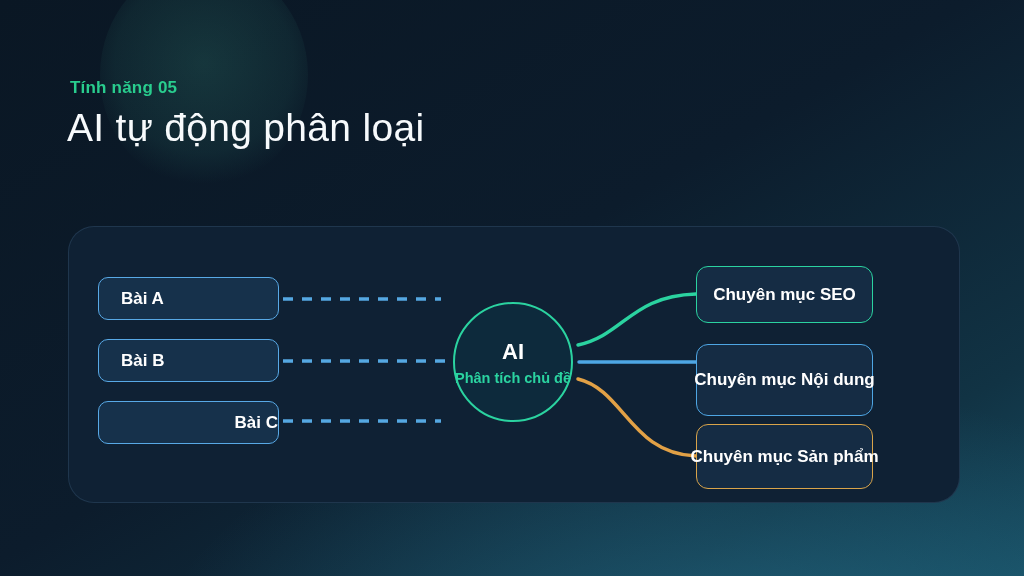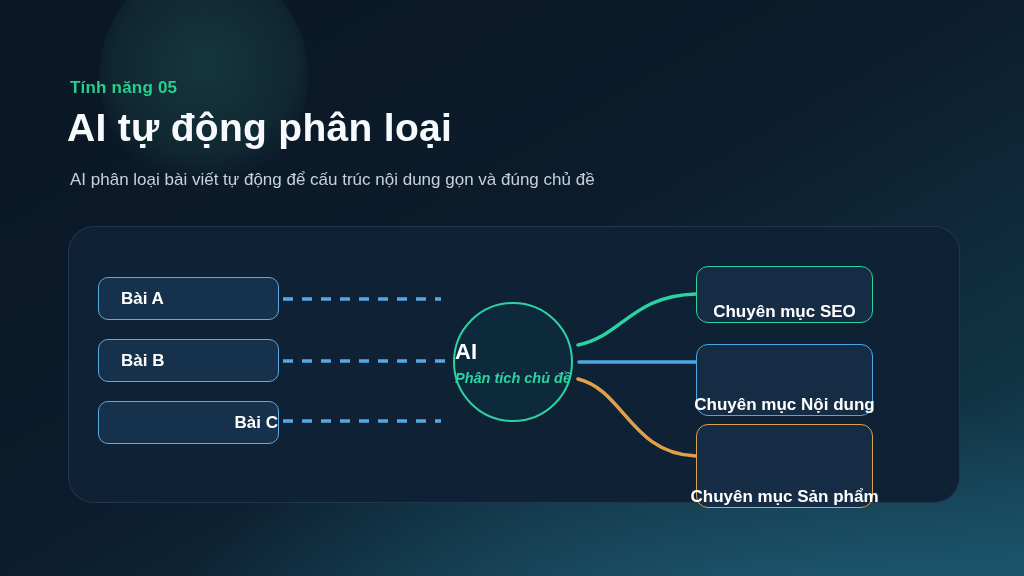--- a/index.html
+++ b/index.html
@@ -36,21 +36,21 @@
     font-size: 17px;
     font-weight: bold;
     color: #29cd8e;
     letter-spacing: 0.2px;
   }
   .title {
     position: absolute;
     left: 67px;
     top: 106px;
     font-size: 39px;
-    font-weight: bold;
+    font-weight: normal;
     color: #f7fafc;
     letter-spacing: 0.3px;
   }
   .subtitle {
     position: absolute;
     left: 70px;
     top: 170px;
     font-size: 17px;
     color: #c6d1db;
   }
@@ -89,65 +89,63 @@
     font-weight: bold;
   }
   .input-a { top: 50px; }
   .input-b { top: 112px; }
   .input-c { top: 174px; justify-content: flex-end; }
   .ai-label {
     position: absolute;
     left: 444px;
     top: 135px;
     transform: translate(-50%, -50%);
-    text-align: left;
+    text-align: center;
     pointer-events: none;
   }
   .ai-label .ai-title {
     color: #ffffff;
     font-size: 22px;
     font-weight: bold;
     margin-bottom: 5px;
   }
   .ai-label .ai-sub {
     color: #2bd3a0;
     font-size: 14.5px;
     font-weight: bold;
     white-space: nowrap;
-    font-style: italic;
   }
   .output-box {
     position: absolute;
     left: 627px;
     width: 177px;
     box-sizing: border-box;
     background: #152c44;
     border-radius: 12px;
     display: flex;
-    align-items: flex-end;
+    align-items: center;
     justify-content: center;
     color: #ffffff;
     font-size: 17px;
     font-weight: bold;
     white-space: nowrap;
     overflow: visible;
   }
   .output-seo     { top: 39px;  height: 57px; border: 1.5px solid #2bd3a0; }
   .output-content { top: 117px; height: 72px; border: 1.5px solid #4ea6e4; }
-  .output-product { top: 197px; height: 84px; border: 1.5px solid #d9a44a; }
+  .output-product { top: 197px; height: 65px; border: 1.5px solid #d9a44a; }
 </style>
 </head>
 <body>
 
 <div class="slide">
   <div class="deco-circle"></div>
 
   <div class="eyebrow">Tính năng 05</div>
   <div class="title">AI tự động phân loại</div>
-  <div class="subtitle">AI phân loại bài viết tự động để cấu trúc nội dung gọn và đúng chủ đề</div>
 
   <div class="panel">
 
     <svg class="wires" viewBox="0 0 892 277">
 
       <line x1="214" y1="72" x2="372" y2="72" stroke="#55a8e2" stroke-width="3.5" stroke-dasharray="10 9"></line>
       <line x1="214" y1="134" x2="376" y2="134" stroke="#55a8e2" stroke-width="3.5" stroke-dasharray="10 9"></line>
       <line x1="214" y1="194" x2="372" y2="194" stroke="#55a8e2" stroke-width="3.5" stroke-dasharray="10 9"></line>
 
       <path d="M 509 118 C 555 108 562 69 627 67" fill="none" stroke="#2bd3a0" stroke-width="3.5" stroke-linecap="round"></path>

